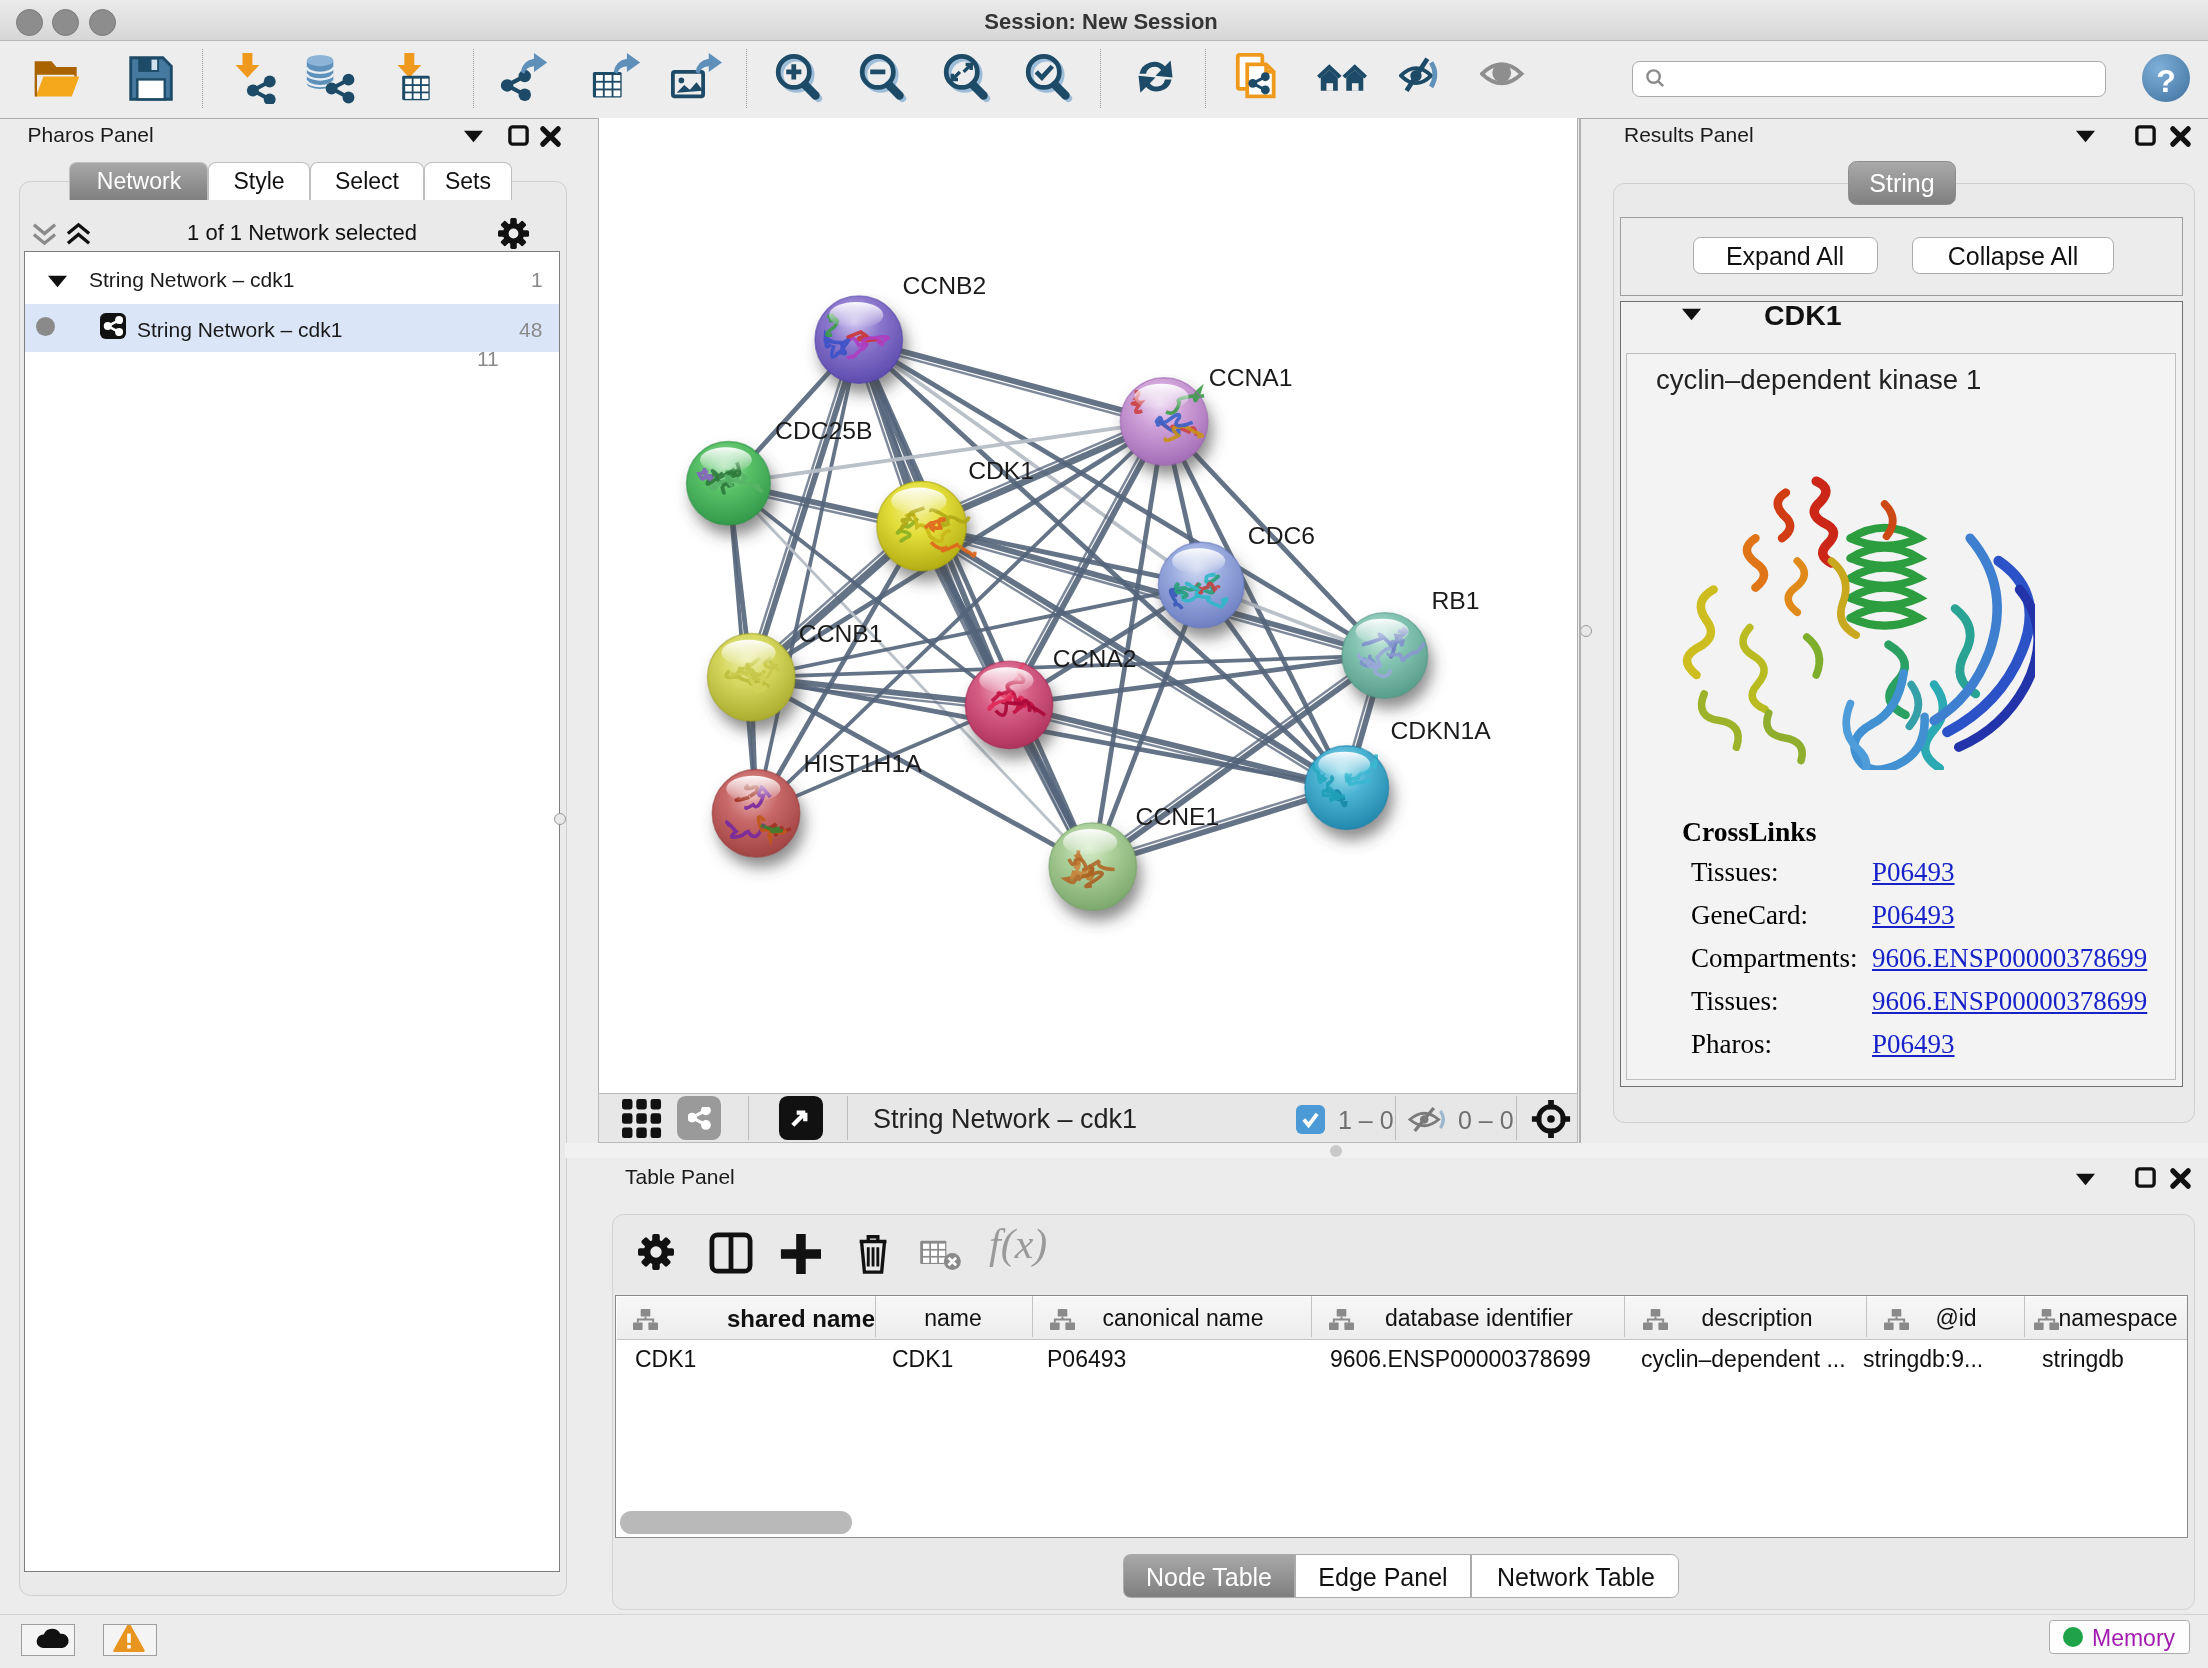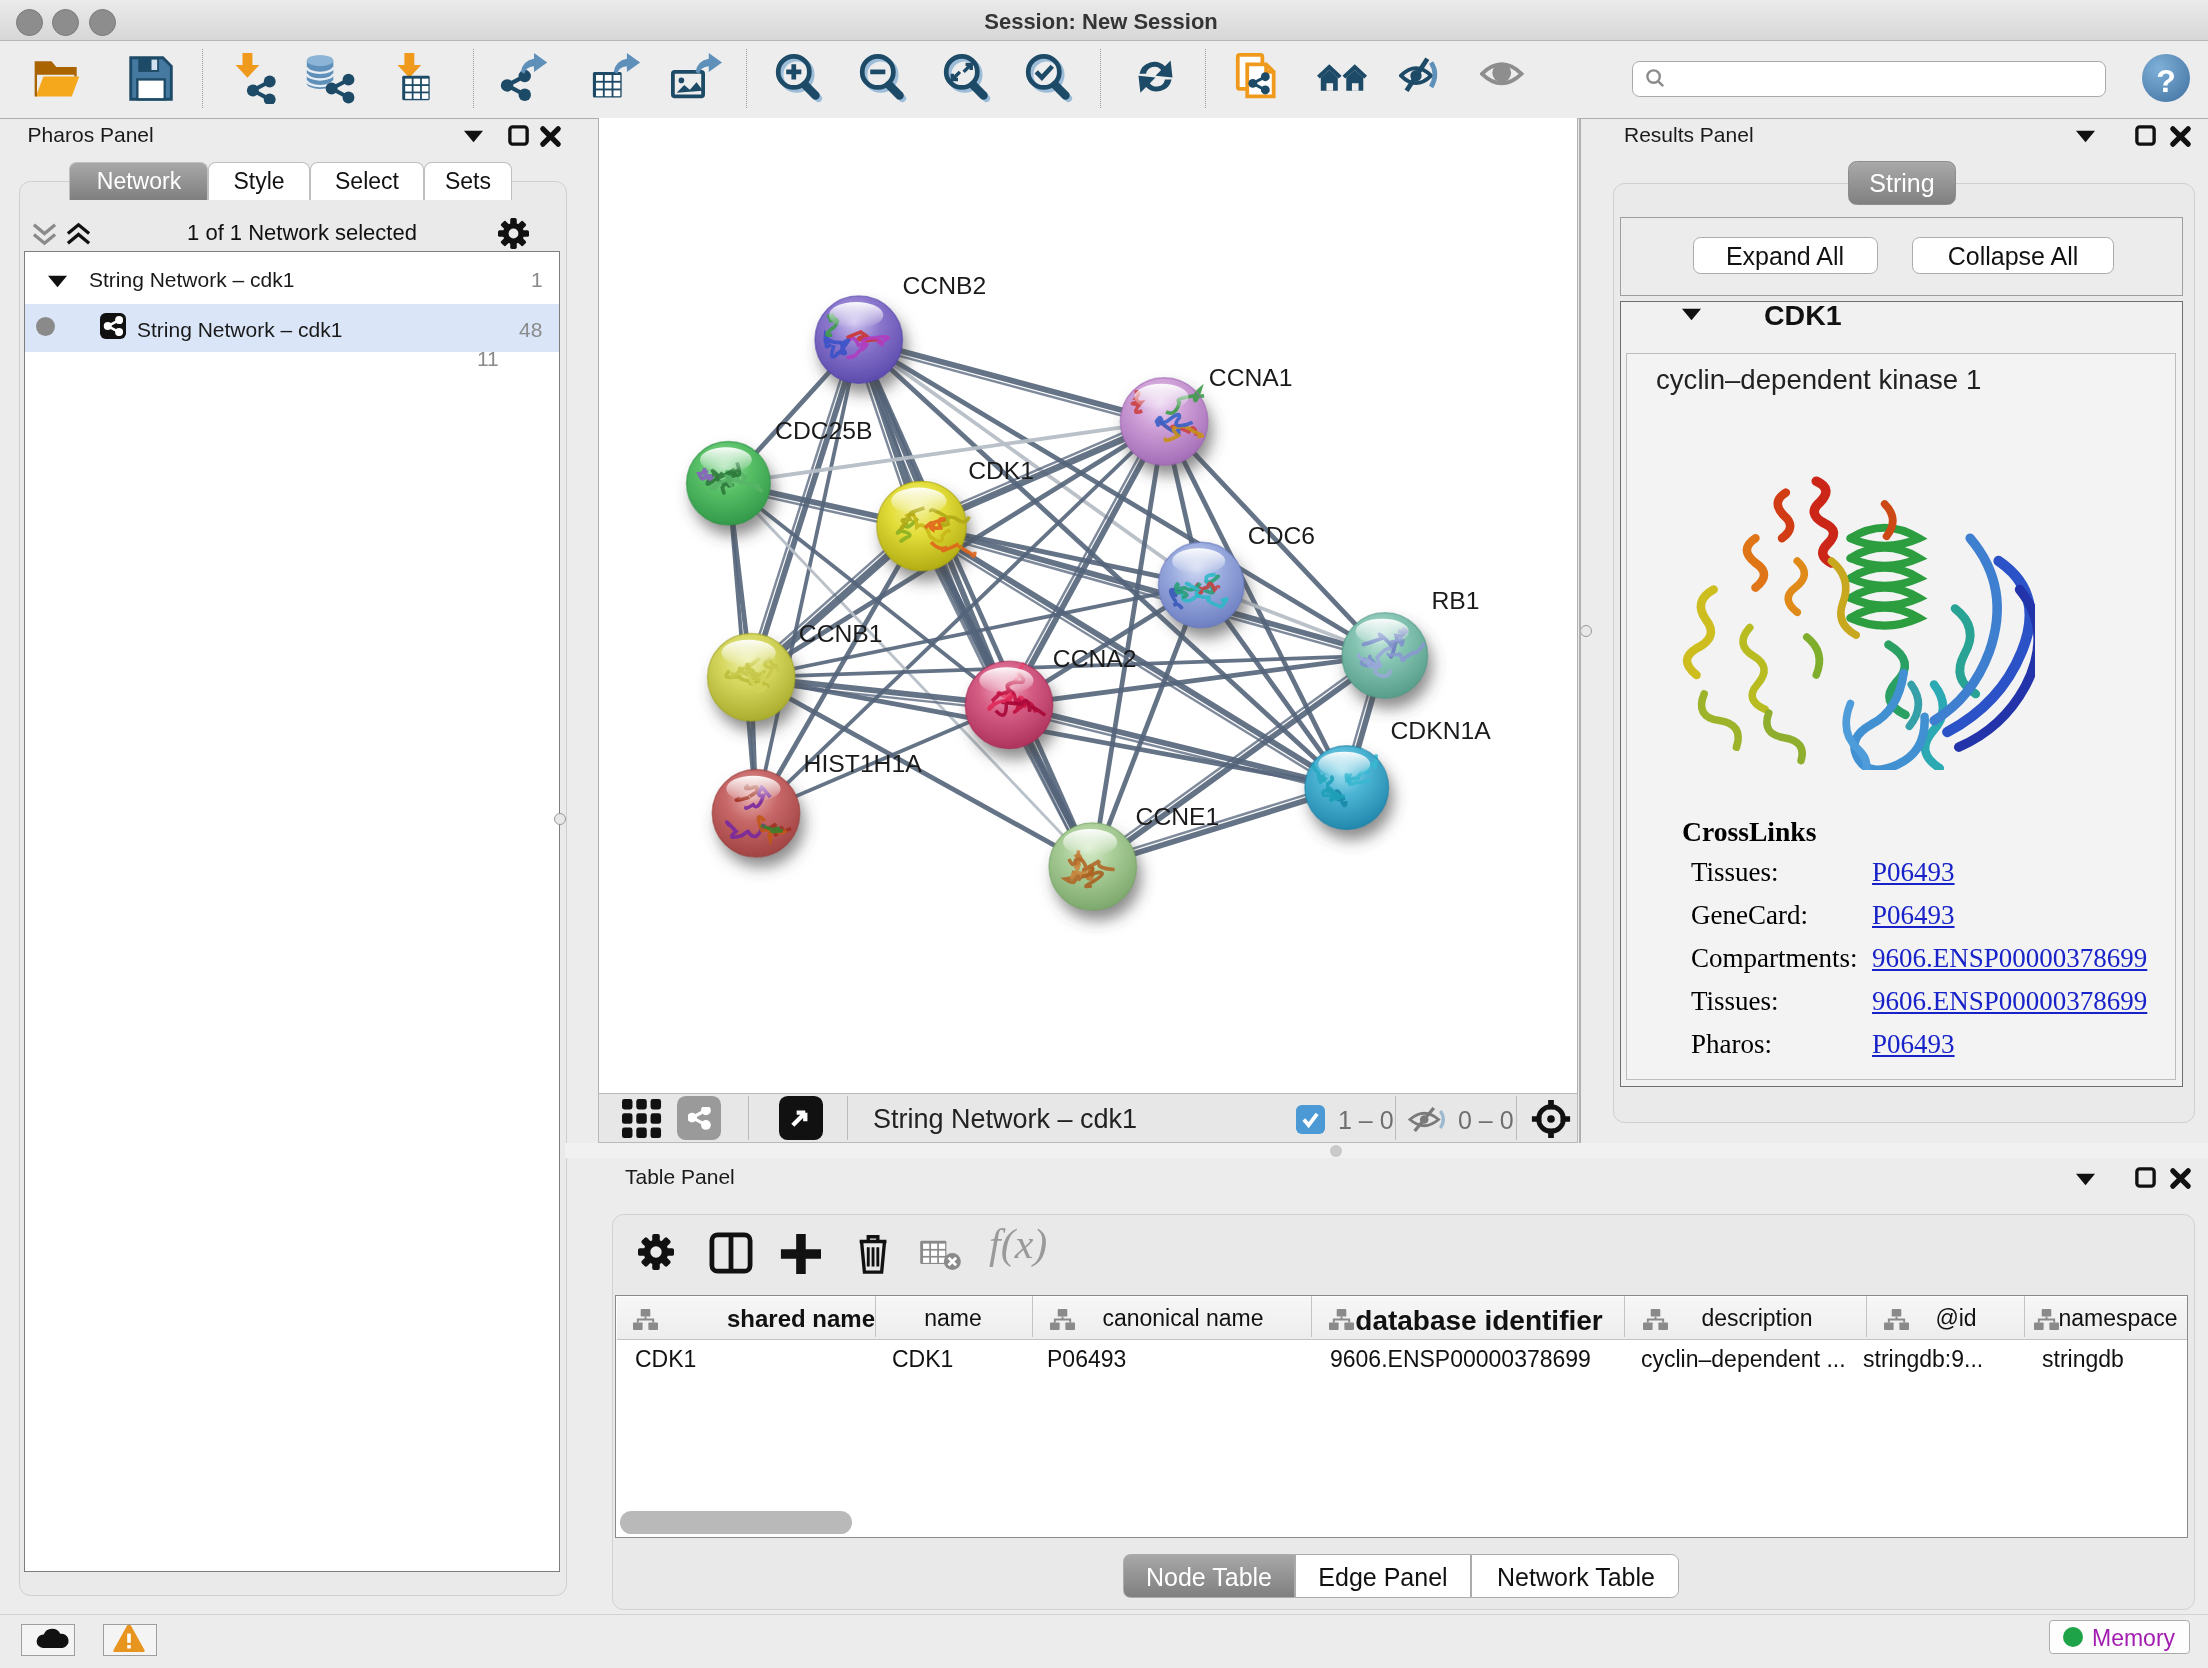--- a/index.html
+++ b/index.html
@@ -680,21 +680,21 @@
 <div class="t" style="left:1183px;top:1305px;font-size:23px;color:#111;font-weight:normal;transform:translateX(-50%);">canonical name</div>
 <svg style="position:absolute;left:1049px;top:1307px" width="27" height="25" viewBox="0 0 28 26">
     <g fill="#8a8a8a">
       <rect x="9" y="2" width="10" height="8" rx="1"></rect>
       <rect x="1" y="16" width="10" height="8" rx="1"></rect>
       <rect x="17" y="16" width="10" height="8" rx="1"></rect>
       <path d="M14 10 v3 M6 16 v-3 h16 v3" stroke="#8a8a8a" stroke-width="2" fill="none"></path>
     </g>
   </svg>
 <div class="ab" style="left:1311px;top:1296px;width:0;height:41px;border-left:1px solid #c4c4c4;"></div>
-<div class="t" style="left:1479px;top:1305px;font-size:28px;color:#111;font-weight:bold;transform:translateX(-50%);">database identifier</div>
+<div class="t" style="left:1479px;top:1305px;font-size:23px;color:#111;font-weight:normal;transform:translateX(-50%);">database identifier</div>
 <svg style="position:absolute;left:1328px;top:1307px" width="27" height="25" viewBox="0 0 28 26">
     <g fill="#8a8a8a">
       <rect x="9" y="2" width="10" height="8" rx="1"></rect>
       <rect x="1" y="16" width="10" height="8" rx="1"></rect>
       <rect x="17" y="16" width="10" height="8" rx="1"></rect>
       <path d="M14 10 v3 M6 16 v-3 h16 v3" stroke="#8a8a8a" stroke-width="2" fill="none"></path>
     </g>
   </svg>
 <div class="ab" style="left:1624px;top:1296px;width:0;height:41px;border-left:1px solid #c4c4c4;"></div>
 <div class="t" style="left:1757px;top:1305px;font-size:23px;color:#111;font-weight:normal;transform:translateX(-50%);">description</div>

